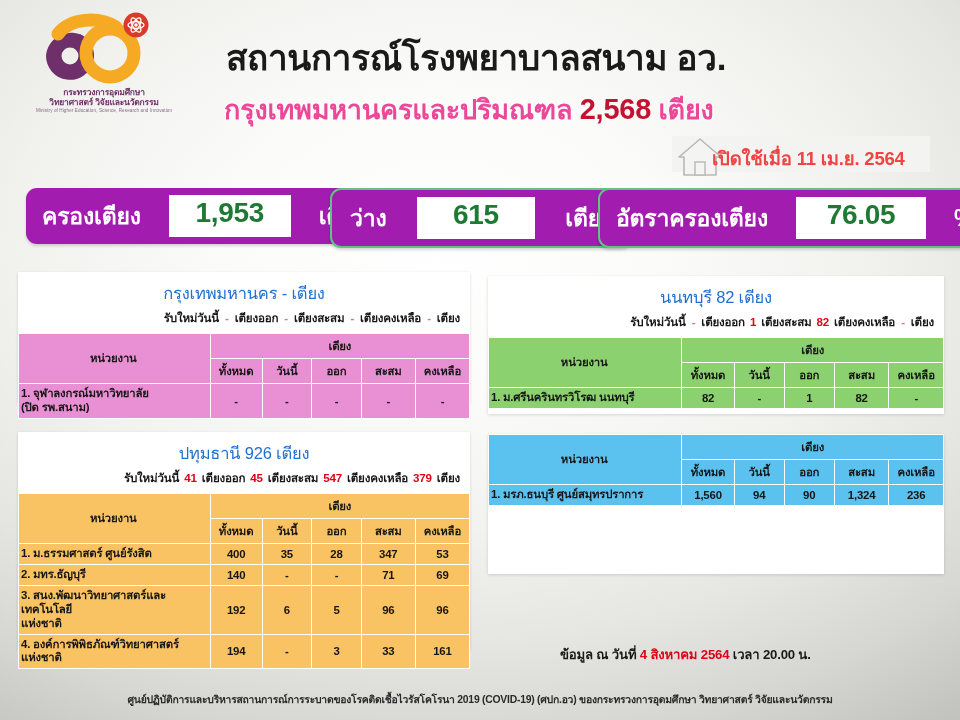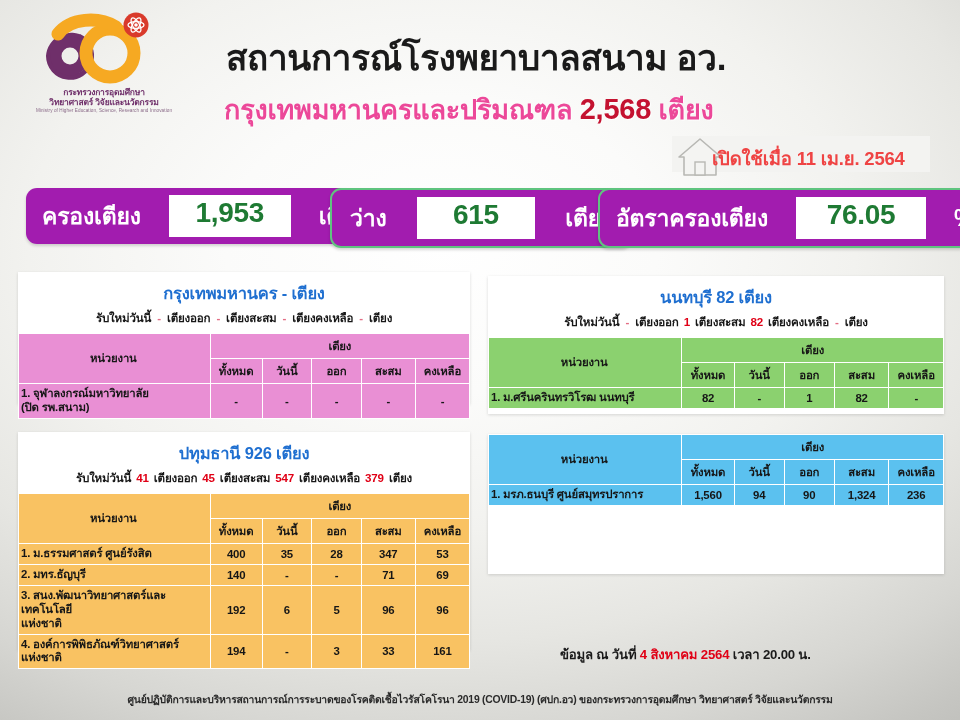--- a/index.html
+++ b/index.html
@@ -149,33 +149,33 @@
     position: absolute;
     background: #ffffff;
     box-shadow: 0 1px 3px rgba(0,0,0,0.14);
   }
   .panel-head {
     text-align: center;
     padding-top: 8px;
   }
   .panel-title {
     font-size: 16.5px;
-    font-weight: bold;
+    font-weight: normal;
     color: #1f6fd0;
     white-space: nowrap;
     letter-spacing: -0.2px;
   }
   .panel-summary {
     margin-top: 3px;
     padding: 0 10px 6px;
     font-size: 11.6px;
     font-weight: bold;
     color: #171717;
     display: flex;
-    justify-content: center;
+    justify-content: flex-end;
     letter-spacing: -0.2px;
     white-space: nowrap;
   }
   .panel-summary .n { color: #e00016; margin: 0 2px; }
   .panel-summary .dash { color: #e36d84; margin: 0 3px; }
 
   
   table.bedtab {
     width: 100%;
     border-collapse: collapse;

